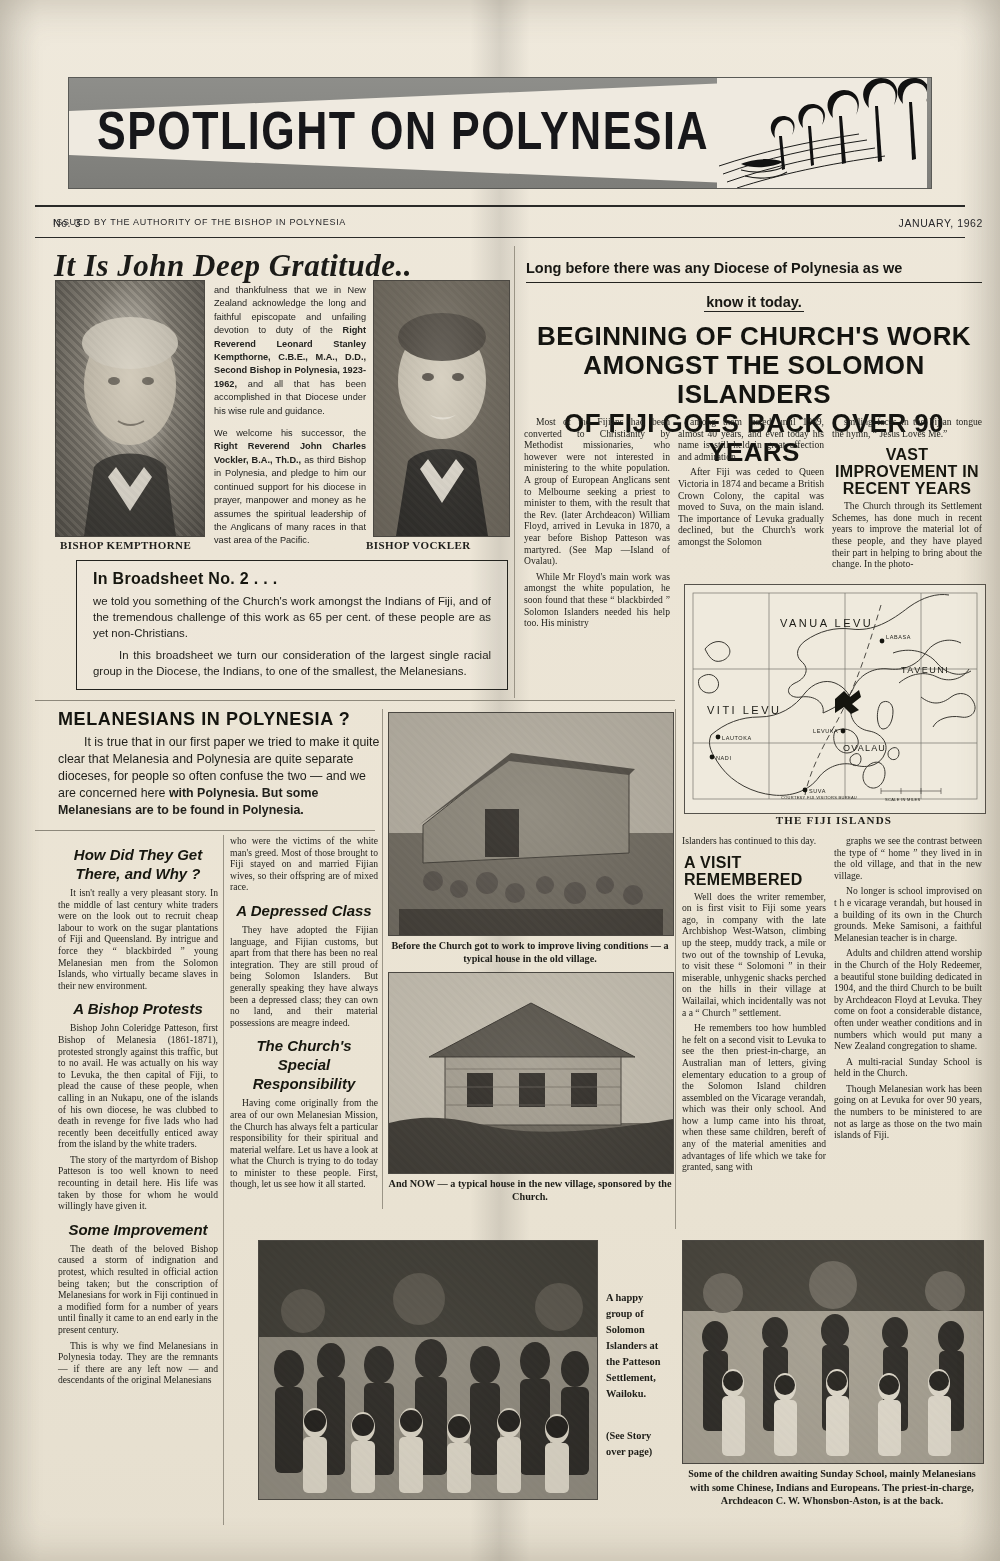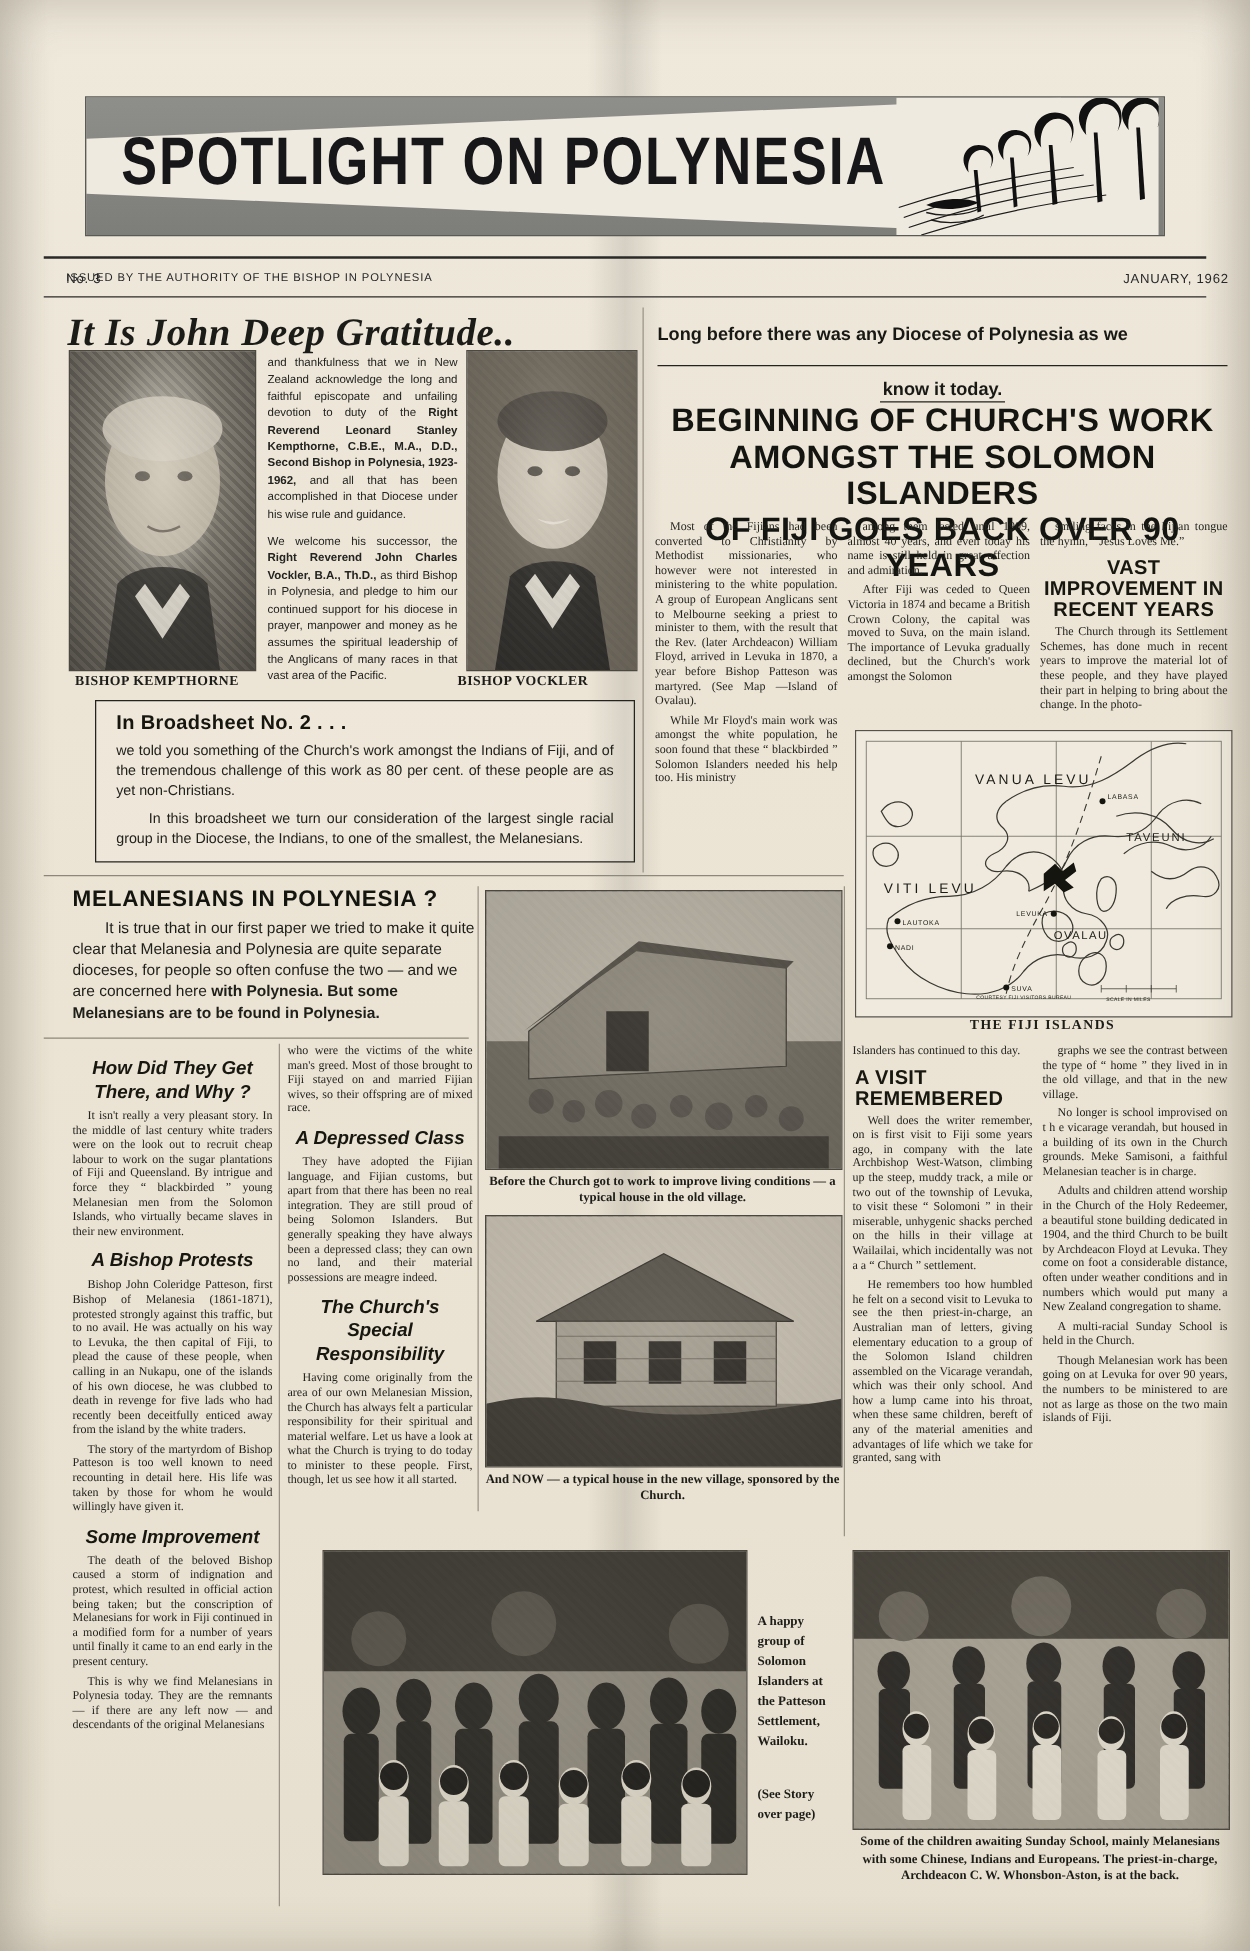--- a/index.html
+++ b/index.html
@@ -57,21 +57,21 @@
   .bsbox h3{margin:9px 0 5px 16px;font-family:"Liberation Sans",sans-serif;font-weight:bold;
      font-size:16px;letter-spacing:.3px;color:#16160f;}
   .bsbox p{margin:0 16px 6px 16px;font-family:"Liberation Sans",sans-serif;font-size:11.4px;
      line-height:16px;text-align:justify;color:#22221d;}
   .bsbox p.ind{text-indent:26px;}
 
   
   .kicker{position:absolute;left:508px;top:243px;width:456px;
      font-family:"Liberation Sans",sans-serif;font-weight:bold;font-size:14.5px;
      line-height:26px;color:#181814;}
-  .kicker .l1{display:block;border-bottom:1.4px solid #23231f;padding-bottom:11px;}
+  .kicker .l1{display:block;border-bottom:1.4px solid #23231f;padding-bottom:1px;}
   .kicker .l2{display:block;text-align:center;margin-top:6px;}
   .kicker .l2 span{border-bottom:1.4px solid #23231f;padding:0 2px 1px 2px;}
 
   .headline{position:absolute;left:508px;top:310px;width:456px;text-align:center;
      font-family:"Liberation Sans",sans-serif;font-weight:bold;font-size:26px;
      line-height:29px;letter-spacing:.4px;color:#141410;}
 
   
   .vrule{position:absolute;width:1px;background:#9a9486;}
   .hrule{position:absolute;height:1px;background:#8d887b;}
@@ -181,21 +181,21 @@
       <p>
         <span>and thankfulness that we in New Zealand acknowledge the long and faithful episcopate and unfailing devotion to duty of the </span><b>Right Reverend Leonard Stanley Kempthorne, C.B.E., M.A., D.D., Second Bishop in Polynesia, 1923-1962,</b><span> and all that has been accomplished in that Diocese under his wise rule and guidance.</span>
       </p>
       <p>
         <span>We welcome his successor, the </span><b>Right Reverend John Charles Vockler, B.A., Th.D.,</b><span> as third Bishop in Polynesia, and pledge to him our continued support for his diocese in prayer, manpower and money as he assumes the spiritual leadership of the Anglicans of many races in that vast area of the Pacific.</span>
       </p>
     </div>
 
     <div class="bsbox">
       <h3>In Broadsheet No. 2 . . .</h3>
-      <p>we told you something of the Church's work amongst the Indians of Fiji, and of the tremendous challenge of this work as 80 per cent. of these people are as yet non-Christians.</p>
+      <p>we told you something of the Church's work amongst the Indians of Fiji, and of the tremendous challenge of this work as 65 per cent. of these people are as yet non-Christians.</p>
       <p class="ind">In this broadsheet we turn our consideration of the largest single racial group in the Diocese, the Indians, to one of the smallest, the Melanesians.</p>
     </div>
 
     <div class="vrule" style="left:496px;top:234px;height:452px;"></div>
 
     <div class="kicker">
       <span class="l1">Long before there was any Diocese of Polynesia as we</span>
       <span class="l2"><span>know it today.</span></span>
     </div>
 

